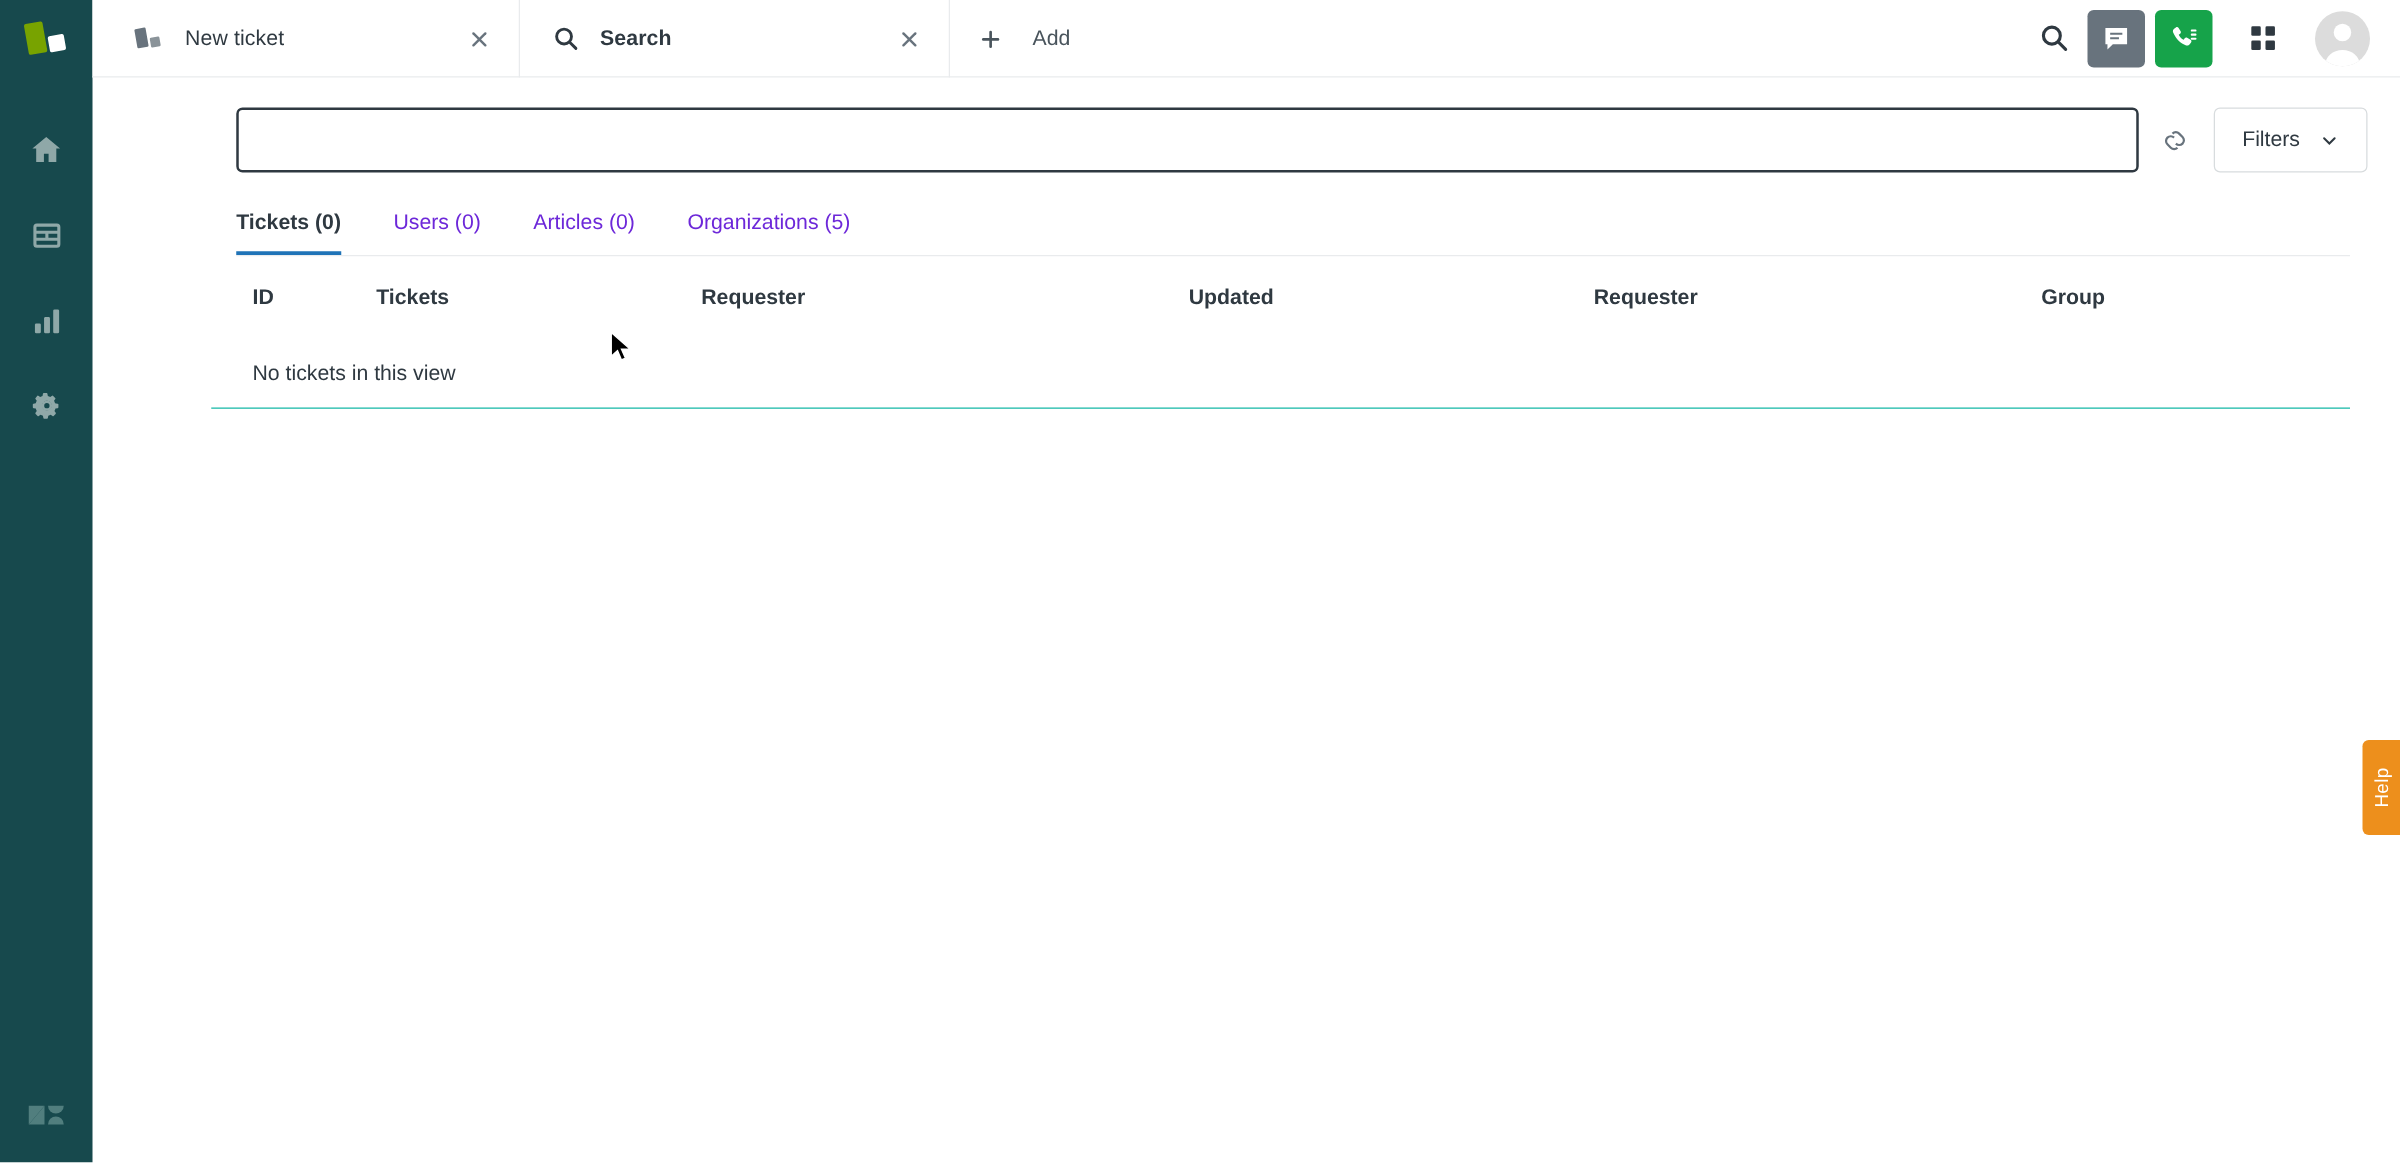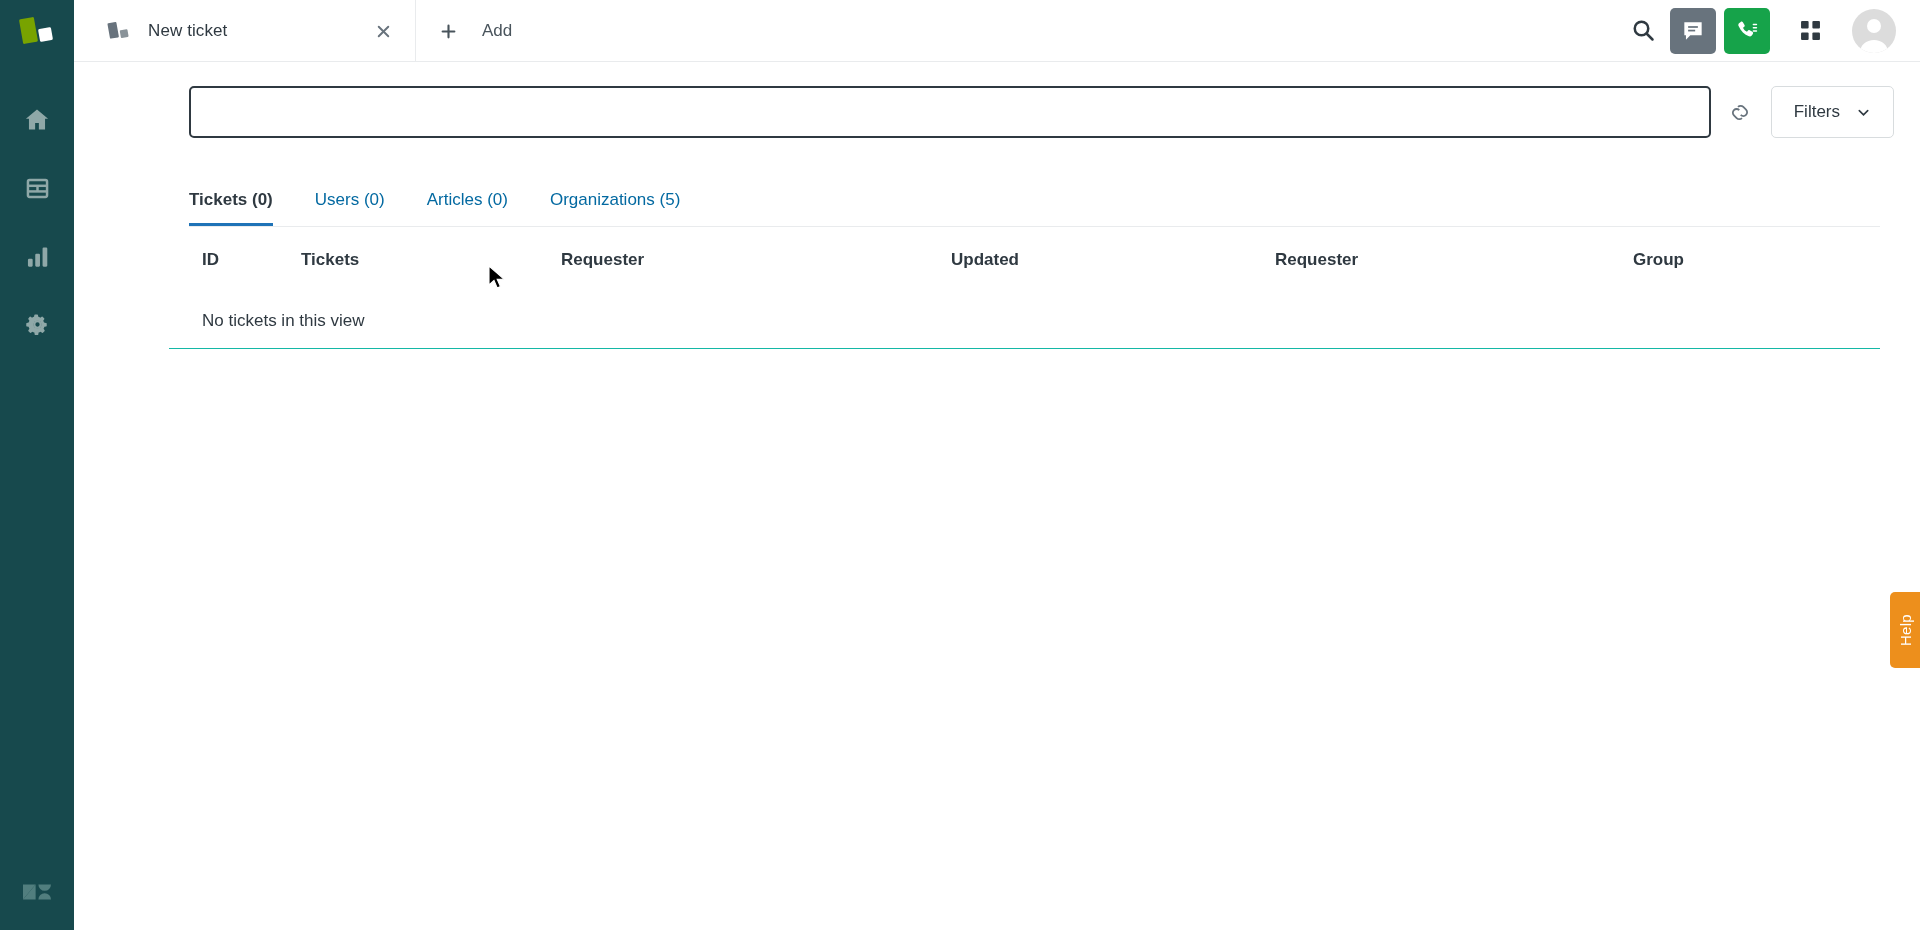--- a/index.html
+++ b/index.html
@@ -140,29 +140,29 @@
     border: 1px solid #d8dcde;
     border-radius: 5px;
     background: #fff;
     font-size: 17px; color: #2f3941;
     cursor: pointer;
     margin-left: 2px;
   }
 
   
   .result-tabs {
-    margin: 52px 0 0 115px;
+    margin: 30px 0 0 115px;
     margin-right: 40px;
     display: flex; align-items: flex-end;
     border-bottom: 1px solid #e9ebed;
     gap: 0;
   }
   .rtab {
     font-size: 17px;
-    color: #0369a1;
+    color: #6d28d9;
     padding: 0 0 13px 0;
     margin-right: 42px;
     cursor: pointer;
     border-bottom: 3px solid transparent;
     white-space: nowrap;
   }
   .rtab.active {
     color: #2f3941; font-weight: 700;
     border-bottom-color: #1f73b7;
   }
@@ -278,20 +278,35 @@
           </span>
           <span class="tab-label">New ticket</span>
           <span class="tab-close">
             <svg width="17" height="17" viewBox="0 0 16 16" stroke="#68737d" stroke-width="1.8" stroke-linecap="round">
               <line x1="3.5" y1="3.5" x2="12.5" y2="12.5"></line>
                 <line x1="12.5" y1="3.5" x2="3.5" y2="12.5"></line>
             </svg>
           </span>
         </div>
 
+        <div class="tab">
+          <span class="tab-icon">
+            <svg width="22" height="22" viewBox="0 0 20 20" fill="none" stroke="#2f3941" stroke-width="2.1" stroke-linecap="round">
+              <circle cx="8.4" cy="8.4" r="5.4"></circle>
+                <line x1="12.5" y1="12.5" x2="17" y2="17"></line>
+            </svg>
+          </span>
+          <span class="tab-label bold">Search</span>
+          <span class="tab-close">
+            <svg width="17" height="17" viewBox="0 0 16 16" stroke="#68737d" stroke-width="1.8" stroke-linecap="round">
+              <line x1="3.5" y1="3.5" x2="12.5" y2="12.5"></line>
+                <line x1="12.5" y1="3.5" x2="3.5" y2="12.5"></line>
+            </svg>
+          </span>
+        </div>
 
         <div class="add-tab">
           <svg width="17" height="17" viewBox="0 0 16 16" stroke="#49545c" stroke-width="2" stroke-linecap="round">
             <line x1="8" y1="2.5" x2="8" y2="13.5"></line>
               <line x1="2.5" y1="8" x2="13.5" y2="8"></line>
           </svg>
           <span>Add</span>
         </div>
       </div>
 

